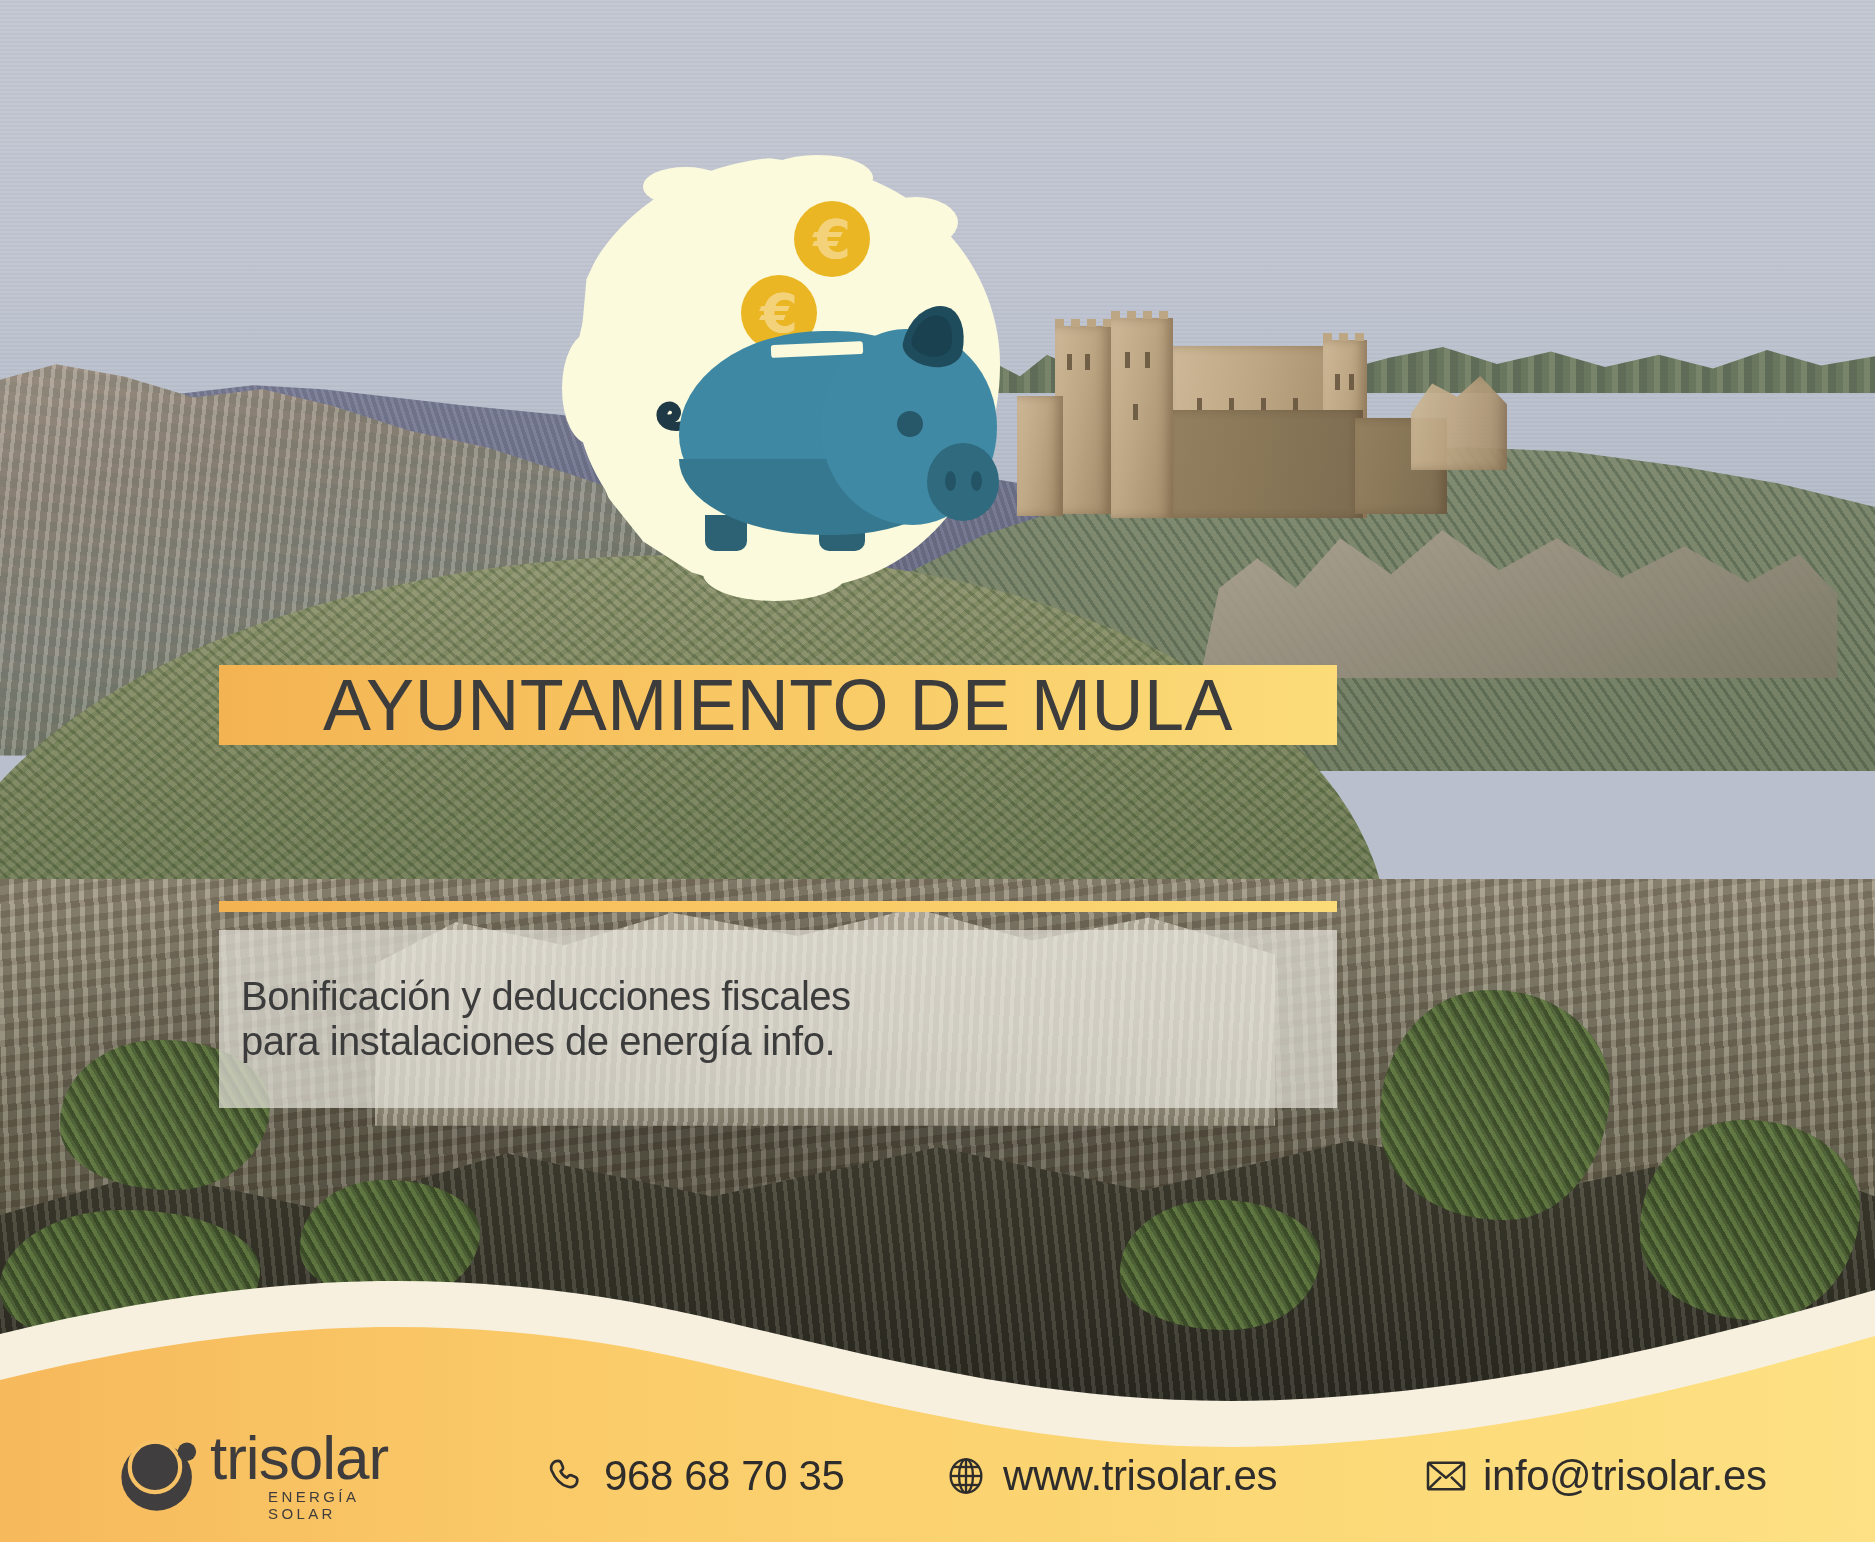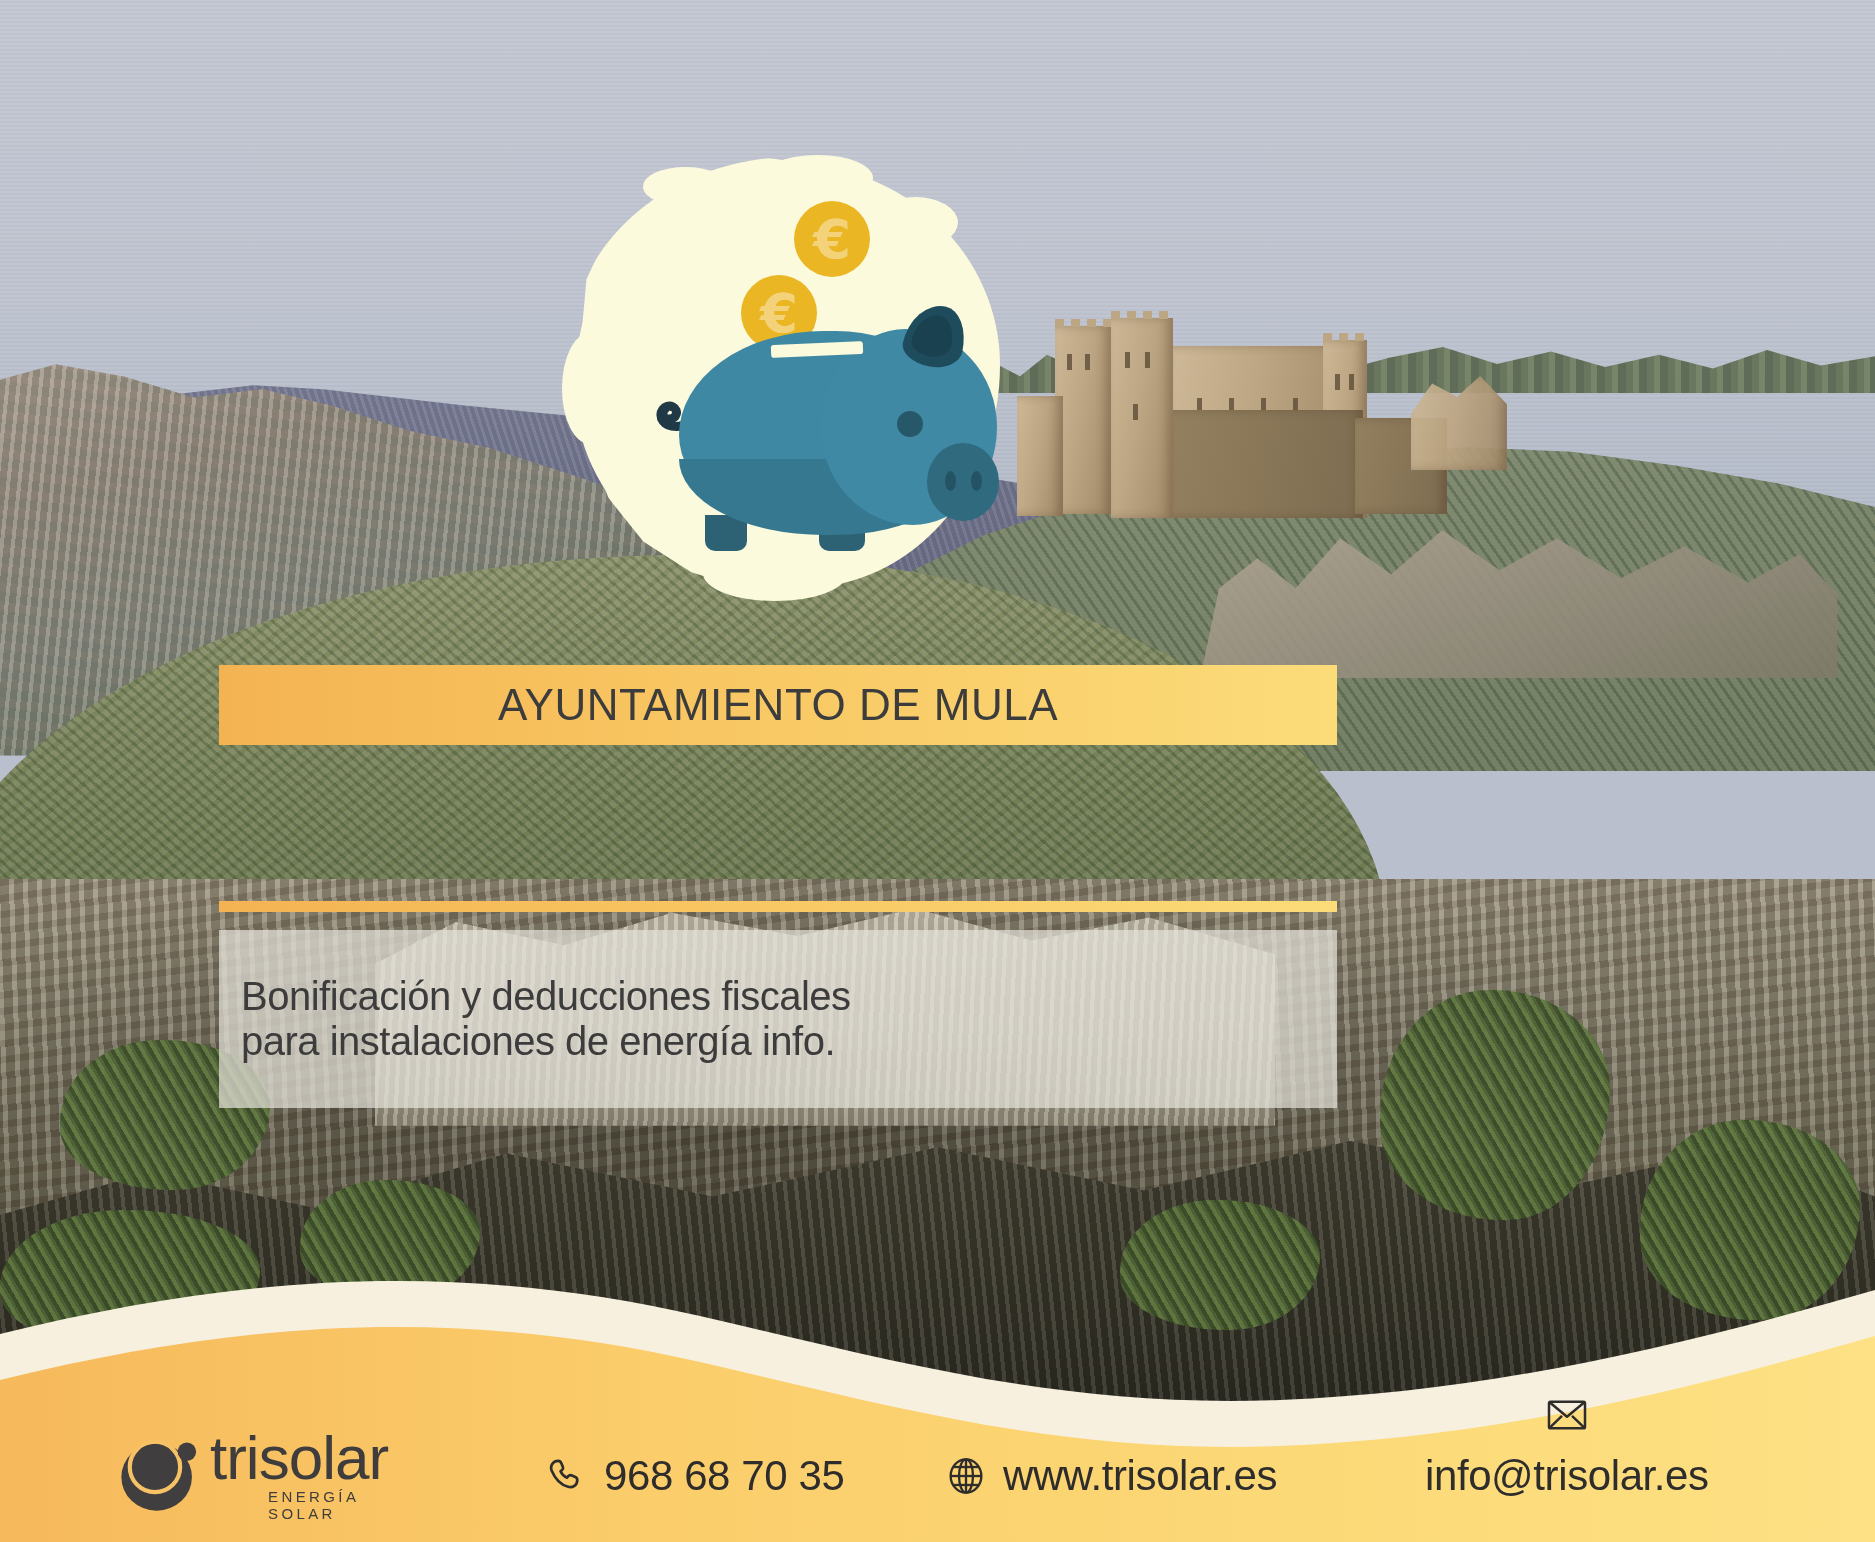--- a/index.html
+++ b/index.html
@@ -133,21 +133,21 @@
   .pig-leg{position:absolute;background:#2d6275;border-radius:0 0 10px 10px;z-index:2;}
   .pig-leg.l1{left:130px;top:352px;width:42px;height:36px;}
   .pig-leg.l2{left:244px;top:352px;width:46px;height:36px;}
   .pig-slot{position:absolute;left:196px;top:180px;width:92px;height:13px;
         background:#fcfadd;border-radius:3px;z-index:5;transform:rotate(-2.5deg);}
 
   
   .title-bar{position:absolute;left:219px;top:665px;width:1118px;height:80px;
       background:linear-gradient(90deg,#f4b352 0%,#f8c662 42%,#fbdc79 100%);
       display:flex;align-items:center;justify-content:center;}
-  .title-bar h1{margin:16px;font-size:44px;font-weight:400;letter-spacing:.5px;
+  .title-bar h1{margin:16px;font-size:72px;font-weight:400;letter-spacing:.5px;
       color:#3c3c3c;font-family:"Liberation Sans",sans-serif;white-space:nowrap;}
 
   .gold-rule{position:absolute;left:219px;top:901px;width:1118px;height:11px;
       background:linear-gradient(90deg,#f4b352 0%,#f8c662 45%,#fbdc79 100%);}
 
   
   .body-panel{position:absolute;left:219px;top:930px;width:1118px;height:178px;
       background:rgba(228,226,218,.72);
       display:flex;flex-direction:column;justify-content:center;
       padding:0 22px;box-sizing:border-box;}
@@ -167,21 +167,21 @@
       font-family:"Liberation Sans",sans-serif;letter-spacing:-1px;}
   .logo-sub{position:absolute;left:150px;top:64px;font-size:15px;color:#3e3c3c;
       letter-spacing:3.4px;font-family:"Liberation Sans",sans-serif;}
 
   .contact{position:absolute;display:flex;align-items:center;gap:16px;bottom:42px;}
   .contact .txt{font-size:42px;color:#2f2d2c;font-family:"Liberation Sans",sans-serif;
       letter-spacing:-.4px;white-space:nowrap;}
   .contact .ico{width:42px;height:42px;flex:0 0 42px;display:flex;align-items:center;justify-content:center;}
   .c-phone{left:546px;}
   .c-web{left:945px;}
-  .c-mail{left:1425px;flex-direction:column;}
+  .c-mail{left:1425px;}
 </style>
 </head>
 <body>
 
 <div class="poster">
 
   <div class="photo">
     <div class="sky"></div>
     <div class="ridge-far"></div>
     <div class="cliff-left"></div>

